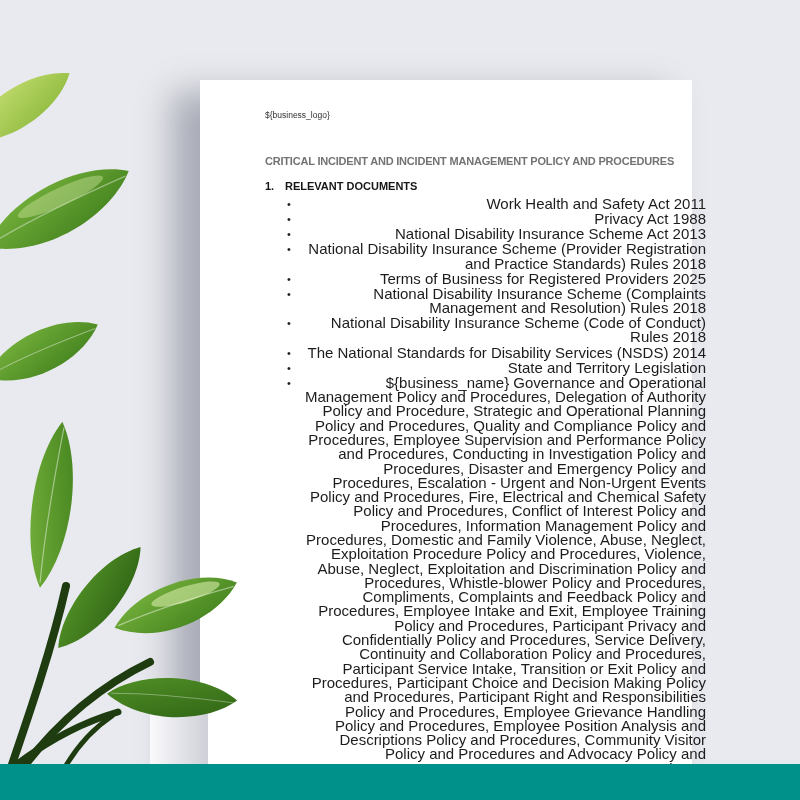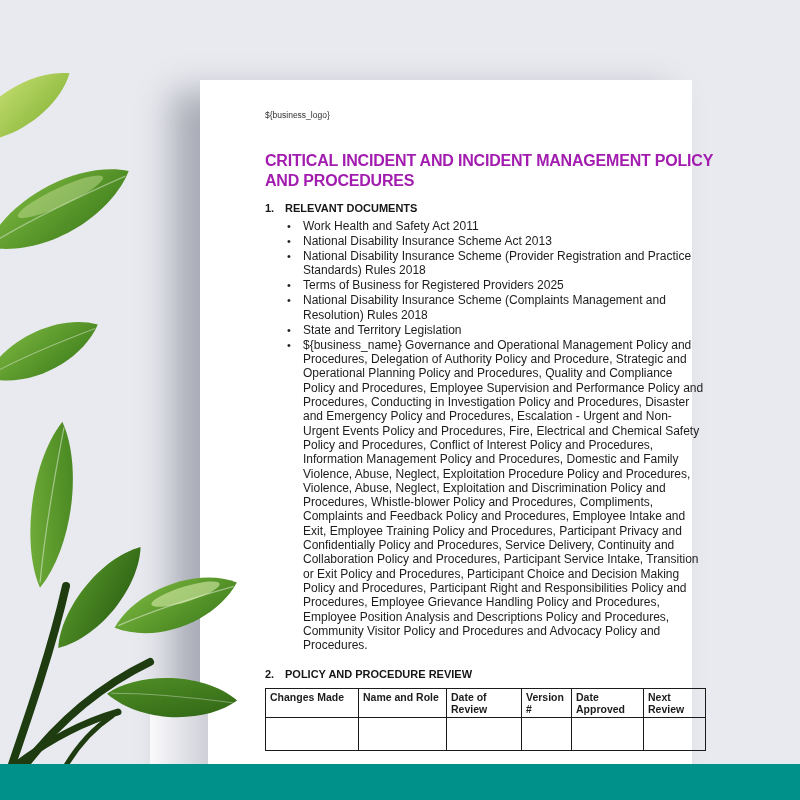--- a/index.html
+++ b/index.html
@@ -19,37 +19,38 @@
     box-shadow:-26px 14px 32px 2px rgba(92,96,112,0.45);
     z-index:2;
   }
   .doc-inner { padding:30px 67px 0 65px; }
 
   .logo-placeholder {
     font-size:8.5px; line-height:10px; color:#2e2e2e;
   }
   .doc-title {
     margin-top:31px;
-    font-size:16px; font-weight:bold; line-height:20px;
-    letter-spacing:-0.2px; color:#a21caf;
+    font-size:11px; font-weight:bold; line-height:20px;
+    letter-spacing:-0.2px; color:#737373;
     width:452px;
   }
   .sec-head {
     display:flex; font-size:11px; font-weight:bold; line-height:13px;
     color:#161616;
   }
   .sec-head.first { margin-top:9px; }
   .sec-head.second { margin-top:16px; }
   .sec-num { width:20px; flex:0 0 20px; }
 
   ul.doc-list { list-style:none; margin:4px 0 0 0; padding:0; width:441px; }
   ul.doc-list li {
     position:relative; padding-left:38px;
-    font-size:12px; line-height:14.3px;
+    font-size:15px; line-height:14.3px;
     margin:0 0 0.8px 0;
+    text-align:right;
   }
   ul.doc-list li::before {
     content:"\2022";
     position:absolute; left:22px; top:0;
     font-size:11px;
   }
 
   table.review-table {
     margin-top:7px;
     border-collapse:collapse; table-layout:fixed;
@@ -87,24 +88,27 @@
 
       <h1 class="doc-title">CRITICAL INCIDENT AND INCIDENT MANAGEMENT POLICY AND PROCEDURES</h1>
 
       <div class="sec-head first">
         <span class="sec-num">1.</span>
         <span>RELEVANT DOCUMENTS</span>
       </div>
 
       <ul class="doc-list">
         <li>Work Health and Safety Act 2011</li>
+        <li>Privacy Act 1988</li>
         <li>National Disability Insurance Scheme Act 2013</li>
         <li>National Disability Insurance Scheme (Provider Registration and Practice Standards) Rules 2018</li>
         <li>Terms of Business for Registered Providers 2025</li>
         <li>National Disability Insurance Scheme (Complaints Management and Resolution) Rules 2018</li>
+        <li>National Disability Insurance Scheme (Code of Conduct) Rules 2018</li>
+        <li>The National Standards for Disability Services (NSDS) 2014</li>
         <li>State and Territory Legislation</li>
         <li>${business_name} Governance and Operational Management Policy and Procedures, Delegation of Authority Policy and Procedure, Strategic and Operational Planning Policy and Procedures, Quality and Compliance Policy and Procedures, Employee Supervision and Performance Policy and Procedures, Conducting in Investigation Policy and Procedures, Disaster and Emergency Policy and Procedures, Escalation - Urgent and Non-Urgent Events Policy and Procedures, Fire, Electrical and Chemical Safety Policy and Procedures, Conflict of Interest Policy and Procedures, Information Management Policy and Procedures, Domestic and Family Violence, Abuse, Neglect, Exploitation Procedure Policy and Procedures, Violence, Abuse, Neglect, Exploitation and Discrimination Policy and Procedures, Whistle-blower Policy and Procedures, Compliments, Complaints and Feedback Policy and Procedures, Employee Intake and Exit, Employee Training Policy and Procedures, Participant Privacy and Confidentially Policy and Procedures, Service Delivery, Continuity and Collaboration Policy and Procedures, Participant Service Intake, Transition or Exit Policy and Procedures, Participant Choice and Decision Making Policy and Procedures, Participant Right and Responsibilities Policy and Procedures, Employee Grievance Handling Policy and Procedures, Employee Position Analysis and Descriptions Policy and Procedures, Community Visitor Policy and Procedures and Advocacy Policy and Procedures.</li>
       </ul>
 
       <div class="sec-head second">
         <span class="sec-num">2.</span>
         <span>POLICY AND PROCEDURE REVIEW</span>
       </div>
 
       <table class="review-table">

